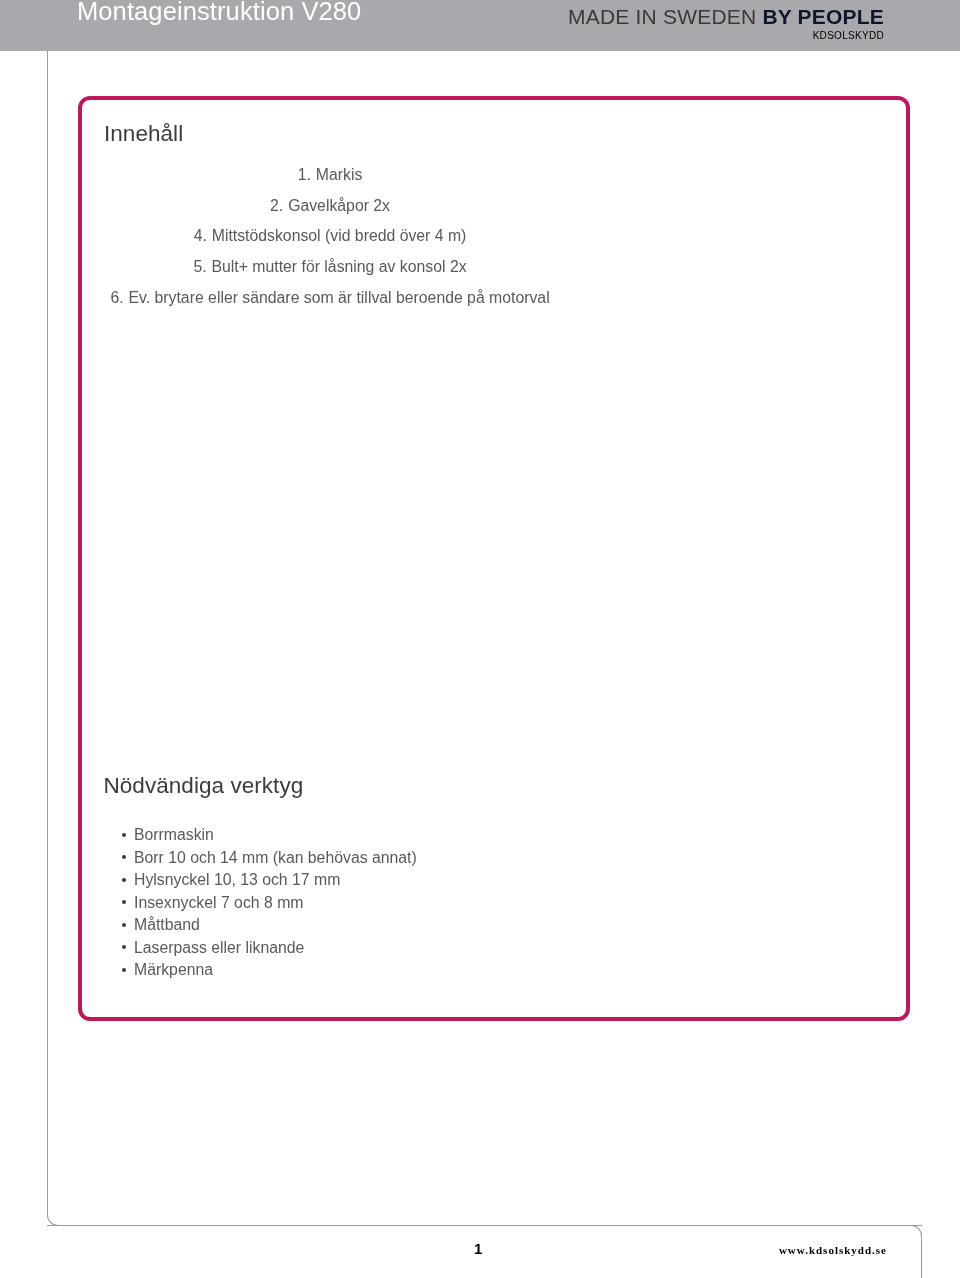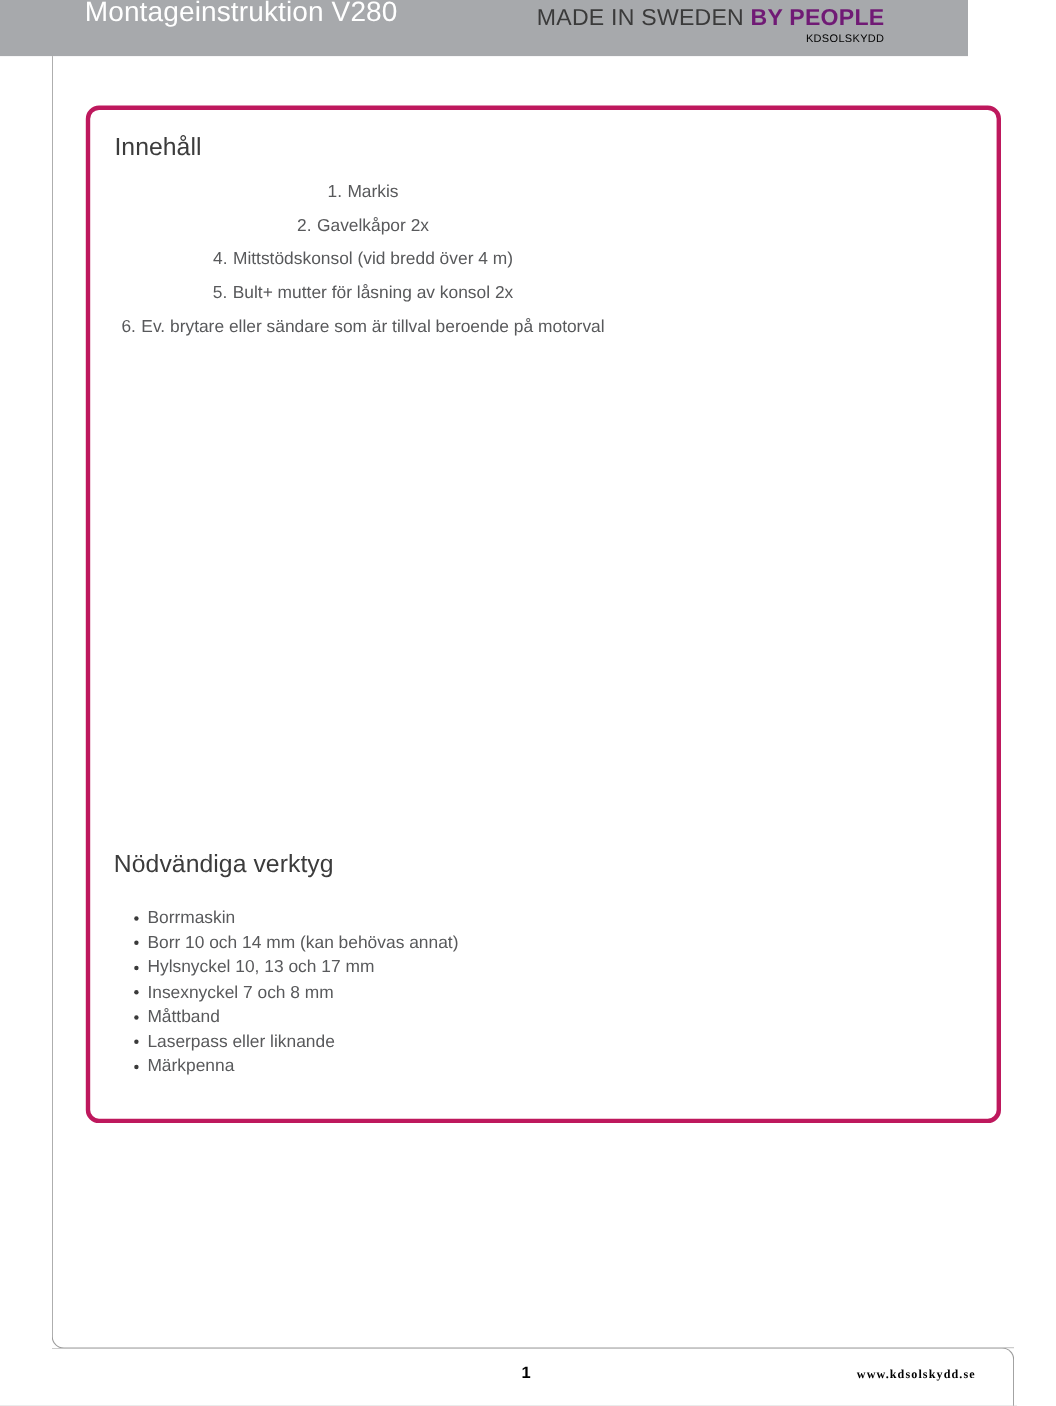--- a/index.html
+++ b/index.html
@@ -1,22 +1,22 @@
 <!DOCTYPE html>
 <html><head>
 <meta charset="utf-8">
 <style>
   html,body{margin:0;padding:0;}
   body{width:960px;height:1278px;background:#fff;font-family:"Liberation Sans",sans-serif;overflow:hidden;position:relative;}
   .page{position:absolute;inset:0;}
-  .header{position:absolute;left:0;top:0;width:880px;height:51px;background:#a7a9ac;}
+  .header{position:absolute;left:0;top:0;width:960px;height:51px;background:#a7a9ac;}
   .header-title{position:absolute;left:77px;top:-2.8px;font-size:25.5px;color:#fff;letter-spacing:0.1px;}
   .brand{position:absolute;right:76px;top:5px;text-align:right;}
   .brand-made{font-size:21px;color:#3a3a3a;letter-spacing:0.2px;}
-  .brand-made b{color:#701a75;font-weight:bold;}
+  .brand-made b{color:#0f172a;font-weight:bold;}
   .brand-sub{font-size:10px;margin-top:1px;letter-spacing:0.3px;}
   .frame{position:absolute;left:47px;top:51px;width:874px;height:1174px;border-left:1px solid #9a9a9a;border-bottom:1px solid #9a9a9a;border-bottom-left-radius:11px;}
   .footerbox{position:absolute;left:47px;top:1225px;width:874px;height:60px;border:1px solid #9a9a9a;border-left:none;border-bottom:none;border-top-right-radius:11px;}
   .content{position:absolute;left:78px;top:96px;width:824px;height:917px;border:4px solid #be185d;border-radius:12px;}
   .content{overflow:hidden;}
   .sec-title{position:absolute;font-size:22.5px;color:#3c3c3c;letter-spacing:0.05px;}
   #contents-title{left:22px;top:21px;}
   #tools-title{left:21.5px;top:673px;}
   .numlist{position:absolute;left:23.5px;top:60px;margin:0;padding:0;list-style:none;text-align:center;}
   .numlist li{font-size:15.8px;color:#58595b;height:30.64px;line-height:30.64px;white-space:nowrap;}

